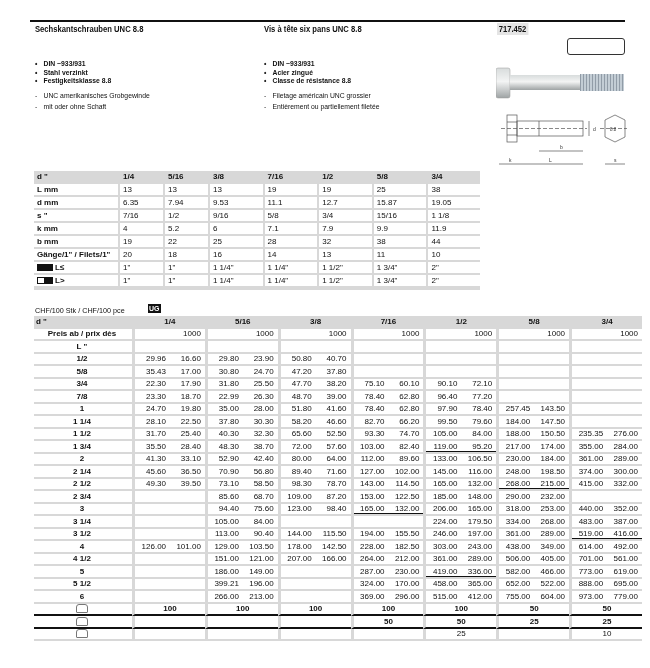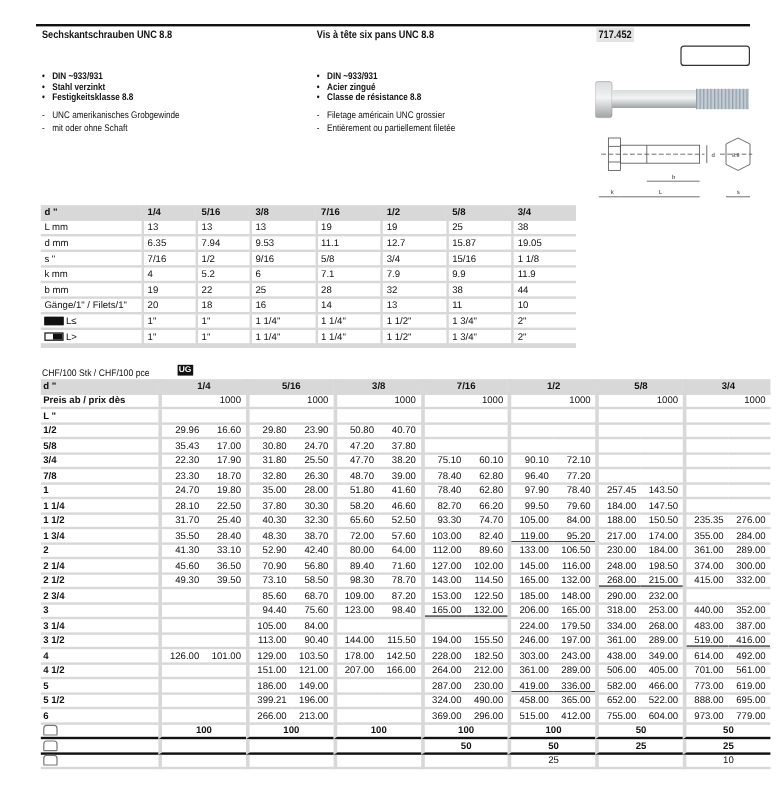--- a/index.html
+++ b/index.html
@@ -14,30 +14,30 @@
   .bullets .b::before { content:"•"; display:inline-block; width:10px; }
   .bullets .d::before { content:"-"; display:inline-block; width:10px; }
   .bullets .gap { height:6px; }
   .photo { position:absolute; left:496px; top:66px; width:132px; height:34px; }
   .draw { position:absolute; left:497px; top:110px; width:130px; height:58px; }
 
   table { border-collapse:separate; border-spacing:0; position:absolute; }
   td { padding:0 3px; height:11px; font-size:8px; white-space:nowrap; }
   .spec { left:34px; top:171px; width:446px; }
   .spec td { border-bottom:2px solid #d8d8d8; border-left:2px solid #d8d8d8; }
-  .spec td:first-child { border-left:none; font-weight:normal; width:78px; }
+  .spec td:first-child { border-left:none; font-weight:bold; width:78px; }
   .spec tr.hdr td { background:#d8d8d8; font-weight:bold; }
   .spec tr:last-child td { border-bottom:4px solid #d8d8d8; }
 
   .caption { position:absolute; left:35px; top:306px; font-size:8px; transform:scaleX(0.9); transform-origin:left; white-space:nowrap; }
   .ug { position:absolute; left:148px; top:304px; background:#111; color:#fff; font-size:7px; font-weight:bold; padding:0 1px; line-height:9px; }
 
   .price { left:34px; top:316px; width:608px; }
   .price td { border-bottom:2px solid #d8d8d8; height:10.5px; text-align:right; padding:0 4px; }
-  .price td.lbl { text-align:left; font-weight:bold; width:92px; padding-left:2px; }
+  .price td.lbl { text-align:center; font-weight:bold; width:92px; padding-left:2px; }
   .price td.c1 { border-left:3px solid #d8d8d8; }
   .price tr.hdr td { background:#d8d8d8; font-weight:bold; text-align:center; }
   .price tr.hdr td.lbl { text-align:left; }
   .price td.pack { text-align:center; }
   .price td.ul { box-shadow: inset 0 -1px 0 #111; }
   .price tr.thick td { border-bottom:2px solid #111;font-weight:bold; }
   .pkg { display:inline-block; width:10px; height:7px; border:1px solid #777; border-radius:3px 3px 1px 1px; vertical-align:middle; }
 </style>
 </head>
 <body>
@@ -286,21 +286,21 @@
         <td class="">72.10</td>
         <td class="c1"></td>
         <td class=""></td>
         <td class="c1"></td>
         <td class=""></td>
       </tr>
       <tr>
         <td class="lbl">7/8</td>
         <td class="c1">23.30</td>
         <td class="">18.70</td>
-        <td class="c1">32.80</td>
+        <td class="c1">22.99</td>
         <td class="">26.30</td>
         <td class="c1">48.70</td>
         <td class="">39.00</td>
         <td class="c1">78.40</td>
         <td class="">62.80</td>
         <td class="c1">96.40</td>
         <td class="">77.20</td>
         <td class="c1"></td>
         <td class=""></td>
         <td class="c1"></td>
@@ -546,21 +546,21 @@
       </tr>
       <tr>
         <td class="lbl">5 1/2</td>
         <td class="c1"></td>
         <td class=""></td>
         <td class="c1">399.21</td>
         <td class="">196.00</td>
         <td class="c1"></td>
         <td class=""></td>
         <td class="c1">324.00</td>
-        <td class="">490.00</td>
+        <td class="">170.00</td>
         <td class="c1">458.00</td>
         <td class="">365.00</td>
         <td class="c1">652.00</td>
         <td class="">522.00</td>
         <td class="c1">888.00</td>
         <td class="">695.00</td>
       </tr>
       <tr>
         <td class="lbl">6</td>
         <td class="c1"></td>

